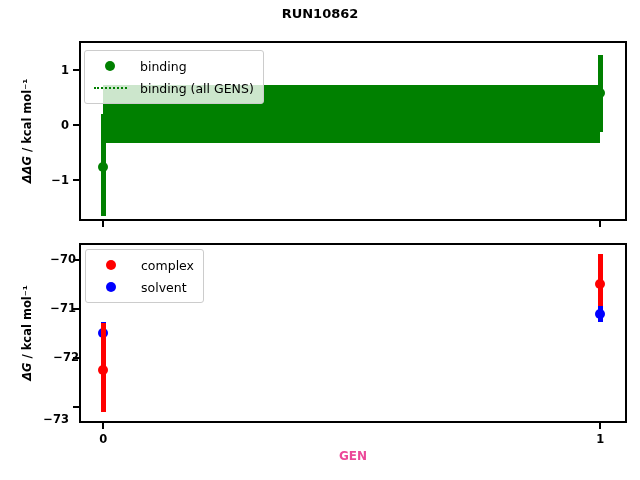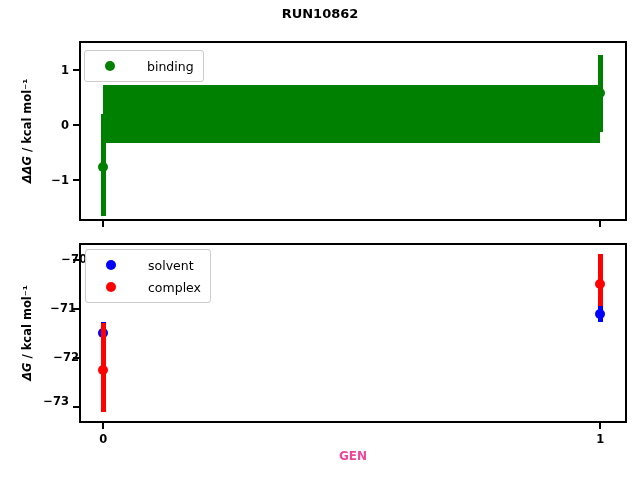--- a/index.html
+++ b/index.html
@@ -44,21 +44,21 @@
   .legend{
     position:absolute;
     background:rgba(255,255,255,0.8);
     border:1px solid #cccccc;border-radius:3px;
     padding:4px 9px 4px 7px;
   }
   .legend-row{display:flex;align-items:center;height:22px;}
   .legend-sym{width:36px;display:flex;align-items:center;justify-content:center;flex:none;}
   .legend-dot{width:10px;height:10px;border-radius:50%;}
   .legend-dash{width:33px;border-top:2.5px dotted;}
-  .legend-label{font-size:12.5px;color:#000;margin-left:19px;white-space:nowrap;}
+  .legend-label{font-size:12.5px;color:#000;margin-left:12px;white-space:nowrap;}
 </style>
 </head>
 <body>
 
 <div class="figure">
   <div class="fig-title">RUN10862</div>
 
   <div class="ylabel" style="left:27px;top:131px;">
     <span class="math">ΔΔG</span><span> / kcal mol⁻¹</span>
   </div>
@@ -83,50 +83,56 @@
       <div class="ytick-label" style="left: 25px; top: 172.879px;">−1</div>
       <div class="tick" style="left: 102.356px; top: 221px; width: 2px; height: 6px;"></div>
       <div class="tick" style="left: 599.16px; top: 221px; width: 2px; height: 6px;"></div>
       <div class="legend" style="left: 84px; top: 50px;">
         <div class="legend-row">
           <div class="legend-sym">
             <div class="legend-dot" style="background: rgb(0, 128, 0);"></div>
           </div>
           <div class="legend-label">binding</div>
         </div>
+        <div class="legend-row">
+          <div class="legend-sym">
+            <div class="legend-dash" style="border-top-color: rgb(0, 128, 0);"></div>
+          </div>
+          <div class="legend-label">binding (all GENS)</div>
+        </div>
       </div>
       <div class="errbar" style="left: 100.856px; top: 322.46px; width: 5px; height: 22.5515px; background: rgb(0, 0, 255);"></div>
       <div class="marker" style="left: 98.3562px; top: 328.245px; width: 10px; height: 10px; background: rgb(0, 0, 255);"></div>
       <div class="errbar" style="left: 597.66px; top: 305.791px; width: 5px; height: 16.1783px; background: rgb(0, 0, 255);"></div>
       <div class="marker" style="left: 595.16px; top: 308.635px; width: 10px; height: 10px; background: rgb(0, 0, 255);"></div>
       <div class="errbar" style="left: 100.856px; top: 323.44px; width: 5px; height: 88.2451px; background: rgb(255, 0, 0);"></div>
       <div class="marker" style="left: 98.3562px; top: 365.014px; width: 10px; height: 10px; background: rgb(255, 0, 0);"></div>
       <div class="errbar" style="left: 597.66px; top: 253.825px; width: 5px; height: 51.9666px; background: rgb(255, 0, 0);"></div>
       <div class="marker" style="left: 595.16px; top: 279.22px; width: 10px; height: 10px; background: rgb(255, 0, 0);"></div>
       <div class="axes-frame" style="left: 79px; top: 243px; width: 548px; height: 180px;"></div>
       <div class="tick" style="left: 73px; top: 258.708px; width: 6px; height: 2px;"></div>
-      <div class="ytick-label" style="left: 43px; top: 252.208px; text-align: right;">−70</div>
+      <div class="ytick-label" style="left: 32px; top: 252.208px; text-align: right;">−70</div>
       <div class="tick" style="left: 73px; top: 307.733px; width: 6px; height: 2px;"></div>
       <div class="ytick-label" style="left: 32px; top: 301.233px;">−71</div>
       <div class="tick" style="left: 73px; top: 356.758px; width: 6px; height: 2px;"></div>
       <div class="ytick-label" style="left: 35px; top: 350.258px;">−72</div>
       <div class="tick" style="left: 73px; top: 405.783px; width: 6px; height: 2px;"></div>
-      <div class="ytick-label" style="left: 25px; top: 394px;">−73</div>
+      <div class="ytick-label" style="left: 25px; top: 412px;">−73</div>
       <div class="tick" style="left: 102.356px; top: 423px; width: 2px; height: 6px;"></div>
       <div class="xtick-label" style="left: 88.3562px; top: 432px;">0</div>
       <div class="tick" style="left: 599.16px; top: 423px; width: 2px; height: 6px;"></div>
       <div class="xtick-label" style="left: 585.16px; top: 432px;">1</div>
       <div class="legend" style="left: 85px; top: 249px;">
         <div class="legend-row">
           <div class="legend-sym">
+            <div class="legend-dot" style="background: rgb(255, 0, 0);"></div>
+          </div>
+          <div class="legend-label">complex</div>
+        </div>
+        <div class="legend-row">
+          <div class="legend-sym">
             <div class="legend-dot" style="background: rgb(0, 0, 255);"></div>
           </div>
           <div class="legend-label">solvent</div>
-        </div>
-        <div class="legend-row">
-          <div class="legend-sym">
-            <div class="legend-dot" style="background: rgb(255, 0, 0);"></div>
-          </div>
-          <div class="legend-label">complex</div>
         </div>
       </div>
     </div>
 </div>
 
 </body></html>

